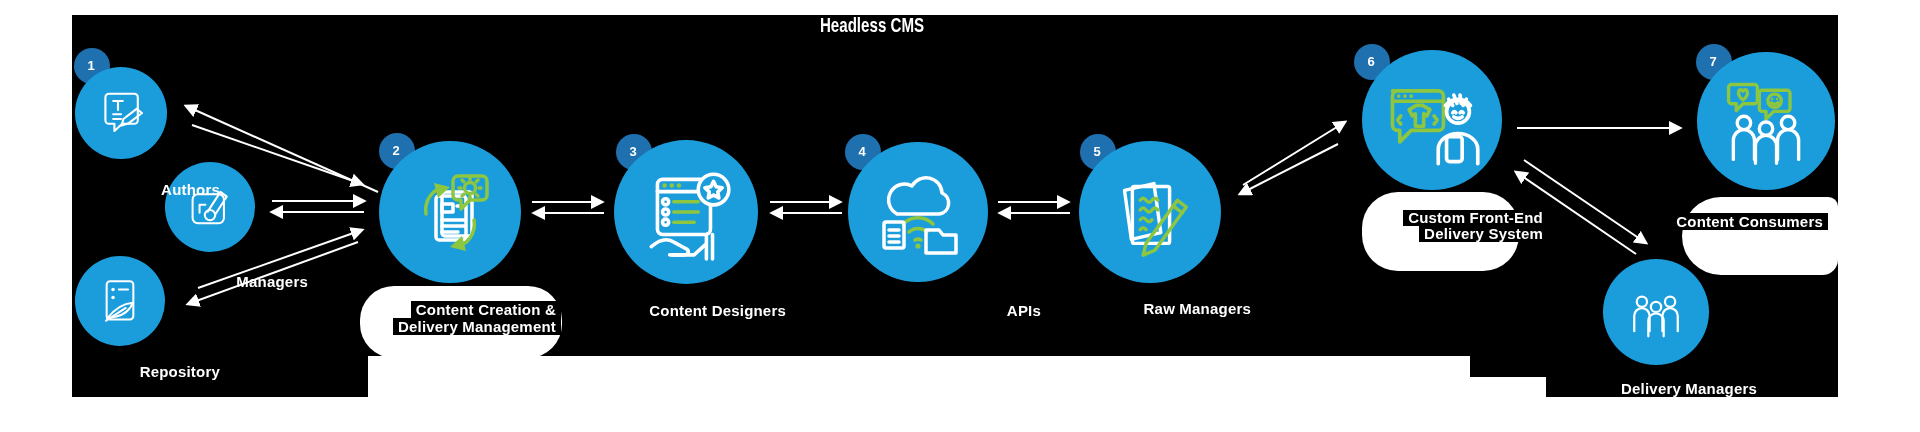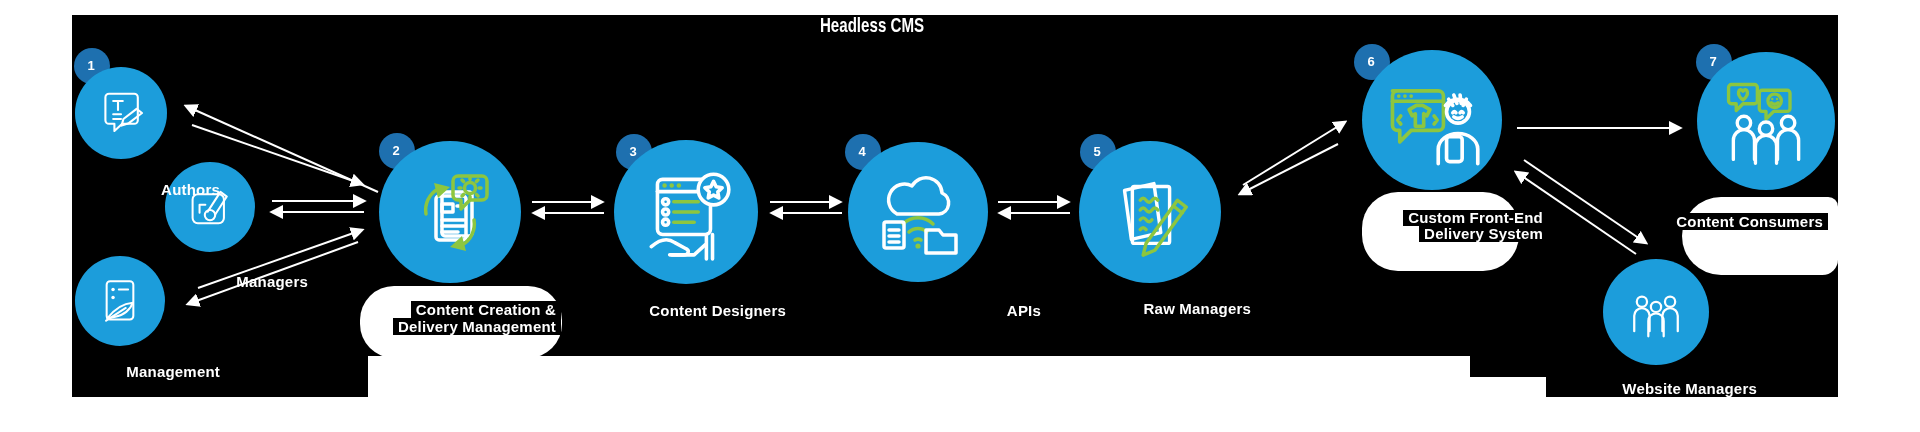--- a/index.html
+++ b/index.html
@@ -206,20 +206,20 @@
       <path class="s" d="M16 80V56a12 12 0 0 1 24 0v24"></path>
     <circle class="s" cx="72" cy="34" r="8"></circle>
       <path class="s" d="M60 80V56a12 12 0 0 1 24 0v24"></path>
     <circle class="s" cx="50" cy="42" r="8"></circle>
       <path class="s" d="M38 88V64a12 12 0 0 1 24 0v24"></path>
   </svg>
 </div>
 
 <div class="label" style="left:20px;top:181px;width:200px">Authors</div>
 <div class="label" style="left:108px;top:273px;width:200px">Managers</div>
-<div class="label" style="left:20px;top:363px;width:200px">Management</div>
+<div class="label" style="left:20px;top:363px;width:200px">Repository</div>
 <div class="label hl" style="left:321px;top:301px;width:240px"><span>Content Creation &amp;</span><br><span>Delivery Management</span></div>
 <div class="label" style="left:586px;top:302px;width:200px">Content Designers</div>
 <div class="label" style="left:841px;top:302px;width:200px">APIs</div>
 <div class="label" style="left:1051px;top:300px;width:200px">Raw Managers</div>
 <div class="label hl" style="left:1308px;top:210px;width:240px;line-height:16px"><span>Custom Front-End</span><br><span>Delivery System</span></div>
 <div class="label hl" style="left:1628px;top:213px;width:200px"><span>Content Consumers</span></div>
-<div class="label" style="left:1557px;top:380px;width:200px">Website Managers</div>
+<div class="label" style="left:1557px;top:380px;width:200px">Delivery Managers</div>
 
 </body></html>

